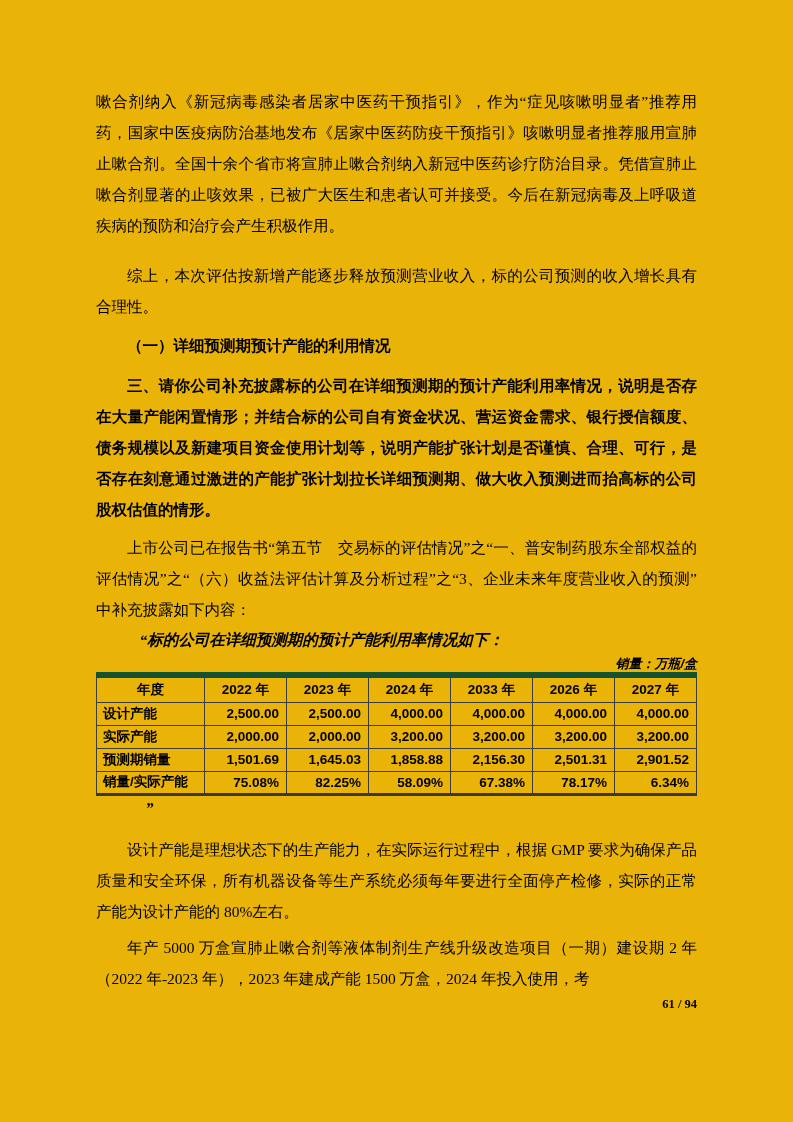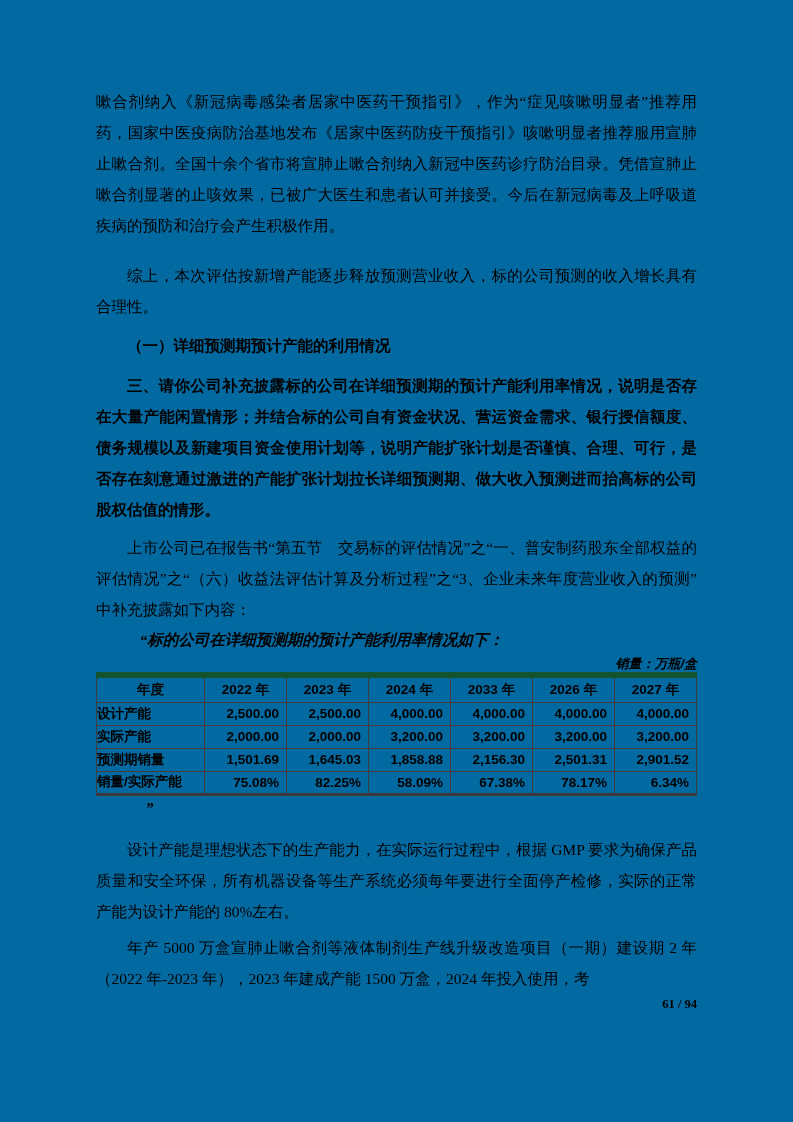--- a/index.html
+++ b/index.html
@@ -4,21 +4,21 @@
 <style>
   html, body {
     margin: 0;
     padding: 0;
     background: #ffffff;
   }
   .page {
     position: relative;
     width: 793px;
     height: 1122px;
-    background: #0369a1;
+    background: #eab308;
     overflow: hidden;
     box-sizing: border-box;
   }
   .content {
     padding: 86px 96px 0 96px;
     box-sizing: border-box;
   }
   .body-para {
     font-family: "Liberation Serif", "DejaVu Serif", serif;
     font-size: 15.5px;
@@ -93,20 +93,21 @@
   }
   .cap-table th {
     height: 27px;
     text-align: center;
   }
   .cap-table td {
     height: 23px;
   }
   .cap-table td.label {
     text-align: left;
+    padding-left: 6px;
   }
   .cap-table td.val {
     text-align: right;
     padding-right: 7px;
   }
   .col-label { width: 108px; }
   .page-footer {
     font-family: "Liberation Serif", "DejaVu Serif", serif;
     font-weight: 700;
     font-size: 12.5px;

